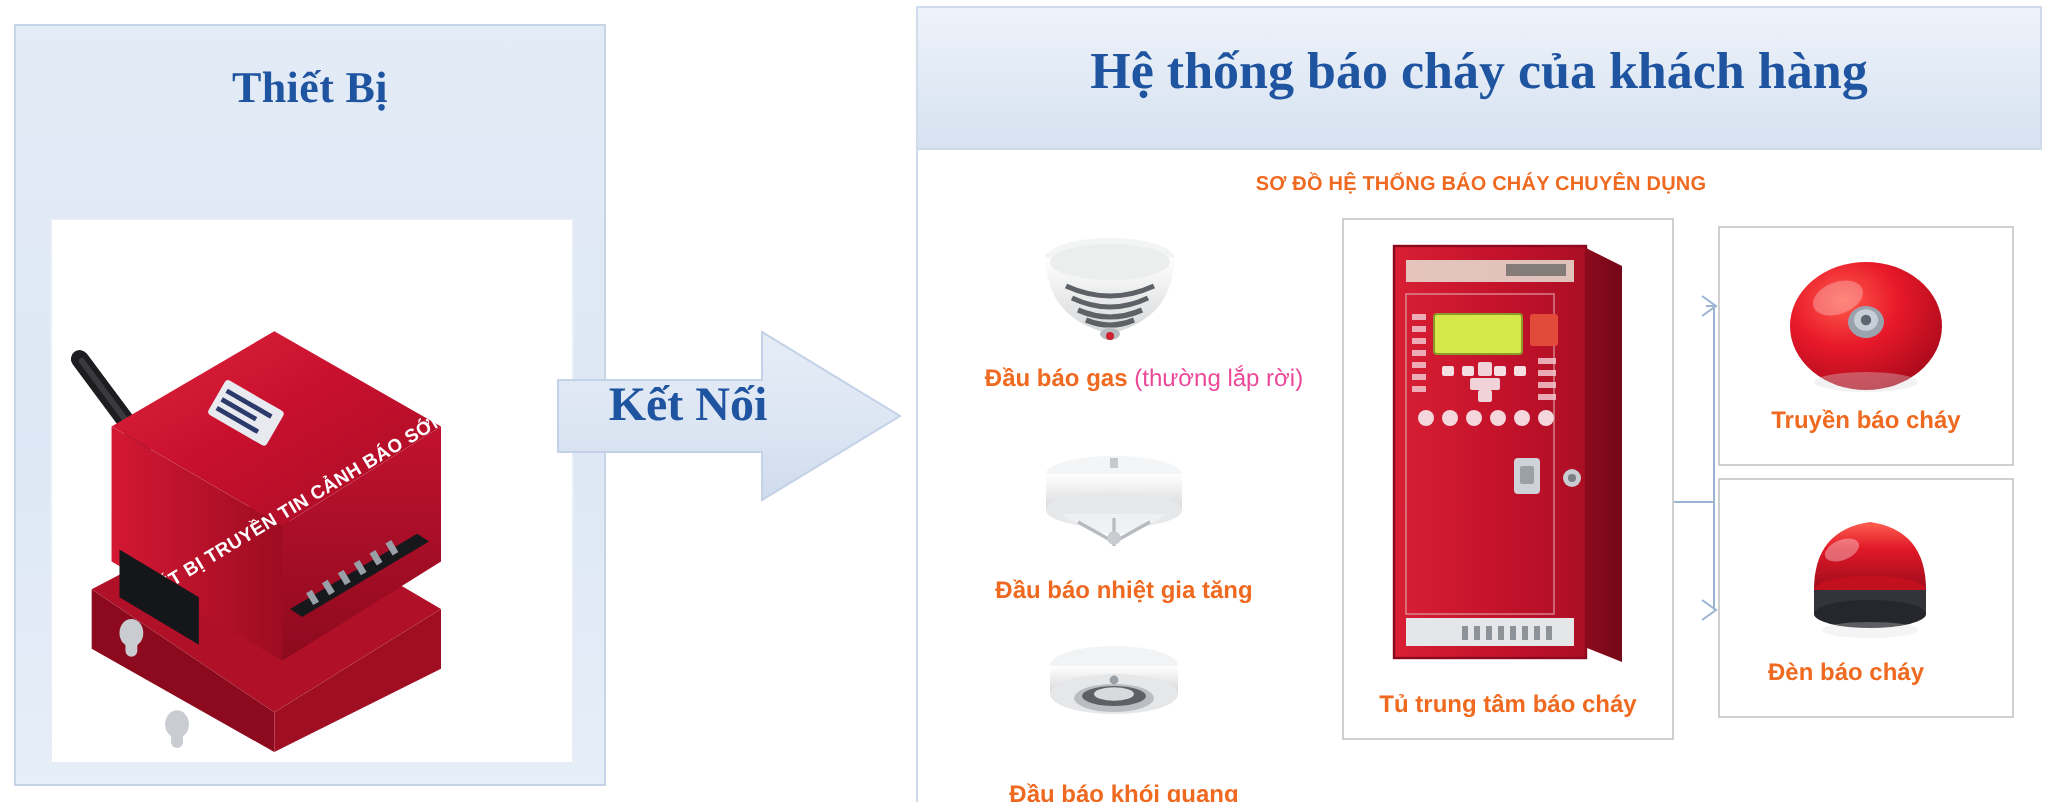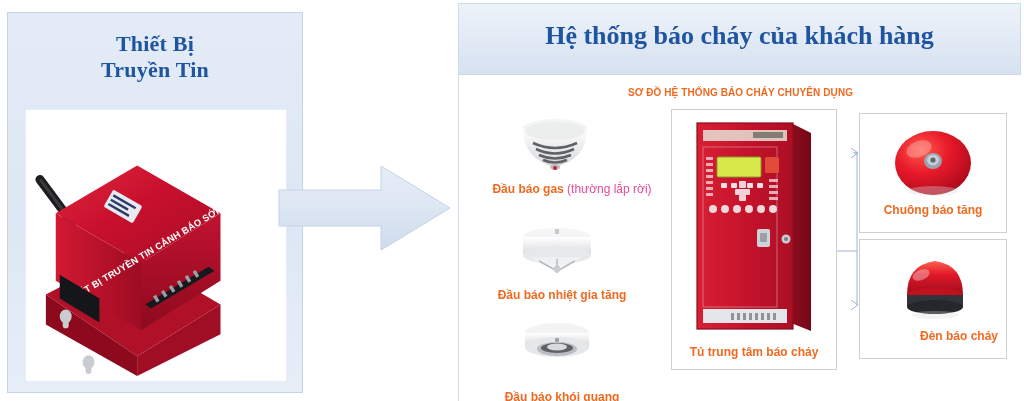--- a/index.html
+++ b/index.html
@@ -85,21 +85,21 @@
   .lbl{
     position:absolute;text-align:center;font-size:12px;font-weight:bold;
     color:#ef6a20;white-space:nowrap;
   }
   .lbl .plain{color:#ec4899;font-weight:normal;}
   .lbl-gas{left:8px;top:107px;width:210px;}
   .lbl-heat{left:8px;top:213px;width:190px;}
   .lbl-smoke{left:8px;top:299px;width:190px;margin-top:16px;}
   .lbl-panel{left:212px;top:270px;width:166px;}
   .lbl-bell{left:400px;top:128px;width:148px;}
-  .lbl-strobe{left:400px;top:254px;width:128px;margin-left:36px;}
+  .lbl-strobe{left:400px;top:254px;width:128px;}
 
   
   .art{position:absolute;}
   .art-gas{left:44px;top:40px;width:104px;height:66px;}
   .art-heat{left:46px;top:150px;width:104px;height:58px;}
   .art-smoke{left:46px;top:240px;width:104px;height:58px;}
   .art-panel{left:232px;top:42px;width:126px;height:224px;}
   .art-bell{left:432px;top:48px;width:84px;height:76px;}
   .art-strobe{left:438px;top:176px;width:76px;height:72px;}
   .art svg{width:100%;height:100%;display:block;}
@@ -108,21 +108,20 @@
 </style>
 </head>
 <body>
 
 <div class="stage">
 
   <div class="left-panel">
 
     <div class="left-title">
       <div>Thiết Bị</div>
-      <div>Truyền Tin</div>
     </div>
 
     <div class="left-photo">
       <svg class="device-svg" viewBox="0 0 262 273">
         <defs>
           <linearGradient id="redTop" x1="0" y1="0" x2="1" y2="1">
             <stop offset="0" stop-color="#e0263c"></stop>
             <stop offset="0.45" stop-color="#c8102e"></stop>
             <stop offset="1" stop-color="#a60d24"></stop>
           </linearGradient>
@@ -185,20 +184,21 @@
     <svg viewBox="0 0 175 92">
       <defs>
         <linearGradient id="arrGrad" x1="0" y1="0" x2="0" y2="1">
           <stop offset="0" stop-color="#e6edf7"></stop>
           <stop offset="0.5" stop-color="#dde6f3"></stop>
           <stop offset="1" stop-color="#cfdced"></stop>
         </linearGradient>
       </defs>
       <path d="M2,28 L104,28 L104,4 L173,46 L104,88 L104,64 L2,64 Z" fill="url(#arrGrad)" stroke="#c3d2e6" stroke-width="1"></path>
     </svg>
+    <div class="connect-label">Kết Nối</div>
   </div>
 
   <div class="right-panel">
 
     <div class="right-header"></div>
     <div class="right-title">Hệ thống báo cháy của khách hàng</div>
 
     <div class="diagram">
 
       <div class="diagram-title">SƠ ĐỒ HỆ THỐNG BÁO CHÁY CHUYÊN DỤNG</div>
@@ -411,21 +411,21 @@
             </radialGradient>
           </defs>
           <ellipse cx="42" cy="40" rx="38" ry="32" fill="url(#bellG)"></ellipse>
           <ellipse cx="28" cy="26" rx="13" ry="8" fill="#ffffff" opacity="0.28" transform="rotate(-20 28 26)"></ellipse>
           <ellipse cx="42" cy="38" rx="9" ry="8" fill="#9aa3ad"></ellipse>
           <ellipse cx="42" cy="37" rx="6" ry="5.4" fill="#c7ced6"></ellipse>
           <circle cx="42" cy="37" r="2.6" fill="#5d6670"></circle>
           <ellipse cx="42" cy="68" rx="26" ry="5" fill="#d9dade" opacity="0.35"></ellipse>
         </svg>
       </div>
-      <div class="lbl lbl-bell">Chuông báo tăng</div>
+      <div class="lbl lbl-bell">Truyền báo cháy</div>
 
       <div class="dbox box-strobe"></div>
       <div class="art art-strobe">
         <svg viewBox="0 0 76 72">
           <defs>
             <linearGradient id="strobeG" x1="0" y1="0" x2="0" y2="1">
               <stop offset="0" stop-color="#ff6050"></stop>
               <stop offset="0.4" stop-color="#e01828"></stop>
               <stop offset="1" stop-color="#9e0c1c"></stop>
             </linearGradient>

